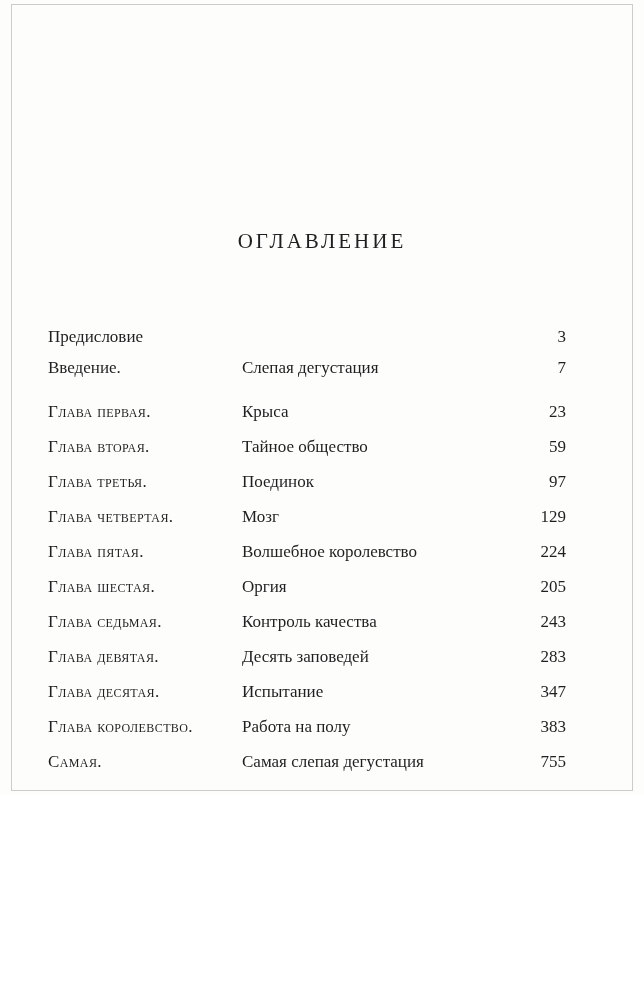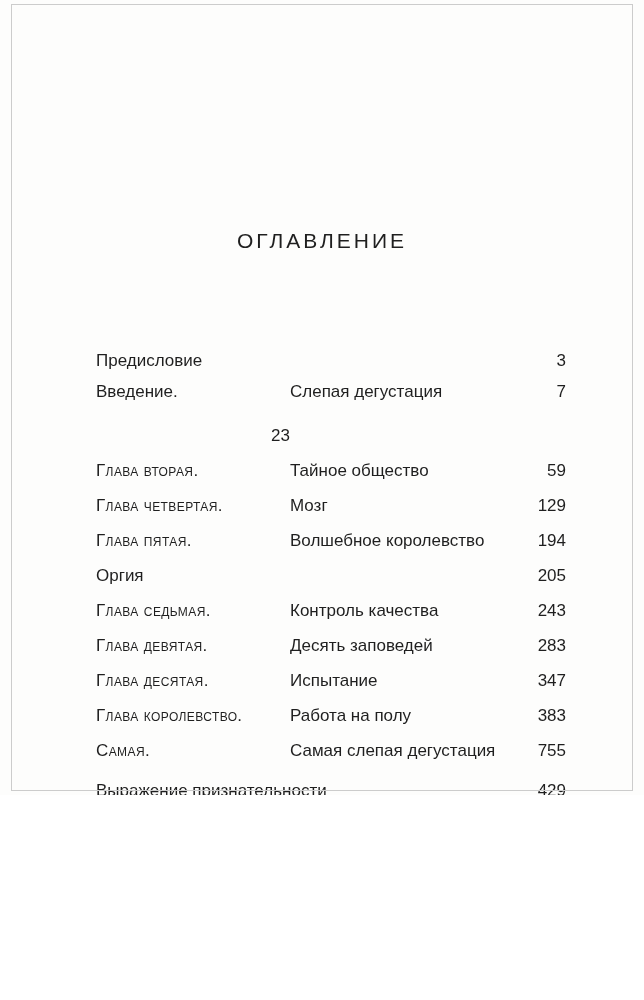--- a/index.html
+++ b/index.html
@@ -3,21 +3,21 @@
 <meta charset="utf-8">
 <style>
   * { box-sizing: border-box; }
   html, body { margin: 0; padding: 0; background: #ffffff; }
 
   .page {
     width: 644px;
     height: 795px;
     position: relative;
     background: #fdfdfc;
-    font-family: Liberation Sans, sans-serif;
+    font-family: Liberation Serif, serif;
     color: #1f1f1f;
     overflow: hidden;
   }
 
   .page-border {
     position: absolute;
     top: 4px;
     bottom: 4px;
     left: 11px;
     right: 11px;
@@ -28,22 +28,22 @@
   .title {
     margin: 0;
     padding-top: 229px;
     text-align: center;
     font-size: 21px;
     font-weight: 400;
     letter-spacing: 3px;
   }
 
   .entries {
-    margin-top: 97px;
-    padding-left: 96px;
+    margin-top: 72px;
+    padding-left: 48px;
     padding-right: 78px;
   }
 
   .row {
     display: grid;
     grid-template-columns: 194px 1fr auto;
     align-items: baseline;
     font-size: 17px;
     line-height: 22px;
   }
@@ -84,43 +84,51 @@
         <div class="row">
           <span class="label">Введение.</span>
           <span class="entry-title">Слепая дегустация</span>
           <span class="pagenum">7</span>
         </div>
       </section>
 
     <section class="group chapters">
 
         <div class="row">
+          <span class="label">Глава первая.</span>
+          <span class="entry-title">Крыса</span>
           <span class="pagenum">23</span>
         </div>
 
         <div class="row">
           <span class="label">Глава вторая.</span>
           <span class="entry-title">Тайное общество</span>
           <span class="pagenum">59</span>
         </div>
 
+        <div class="row">
+          <span class="label">Глава третья.</span>
+          <span class="entry-title">Поединок</span>
+          <span class="pagenum">97</span>
+        </div>
 
         <div class="row">
           <span class="label">Глава четвертая.</span>
           <span class="entry-title">Мозг</span>
           <span class="pagenum">129</span>
         </div>
 
         <div class="row">
           <span class="label">Глава пятая.</span>
           <span class="entry-title">Волшебное королевство</span>
-          <span class="pagenum">194</span>
+          <span class="pagenum">224</span>
         </div>
 
         <div class="row">
+          <span class="label">Глава шестая.</span>
           <span class="entry-title">Оргия</span>
           <span class="pagenum">205</span>
         </div>
 
         <div class="row">
           <span class="label">Глава седьмая.</span>
           <span class="entry-title">Контроль качества</span>
           <span class="pagenum">243</span>
         </div>
 

